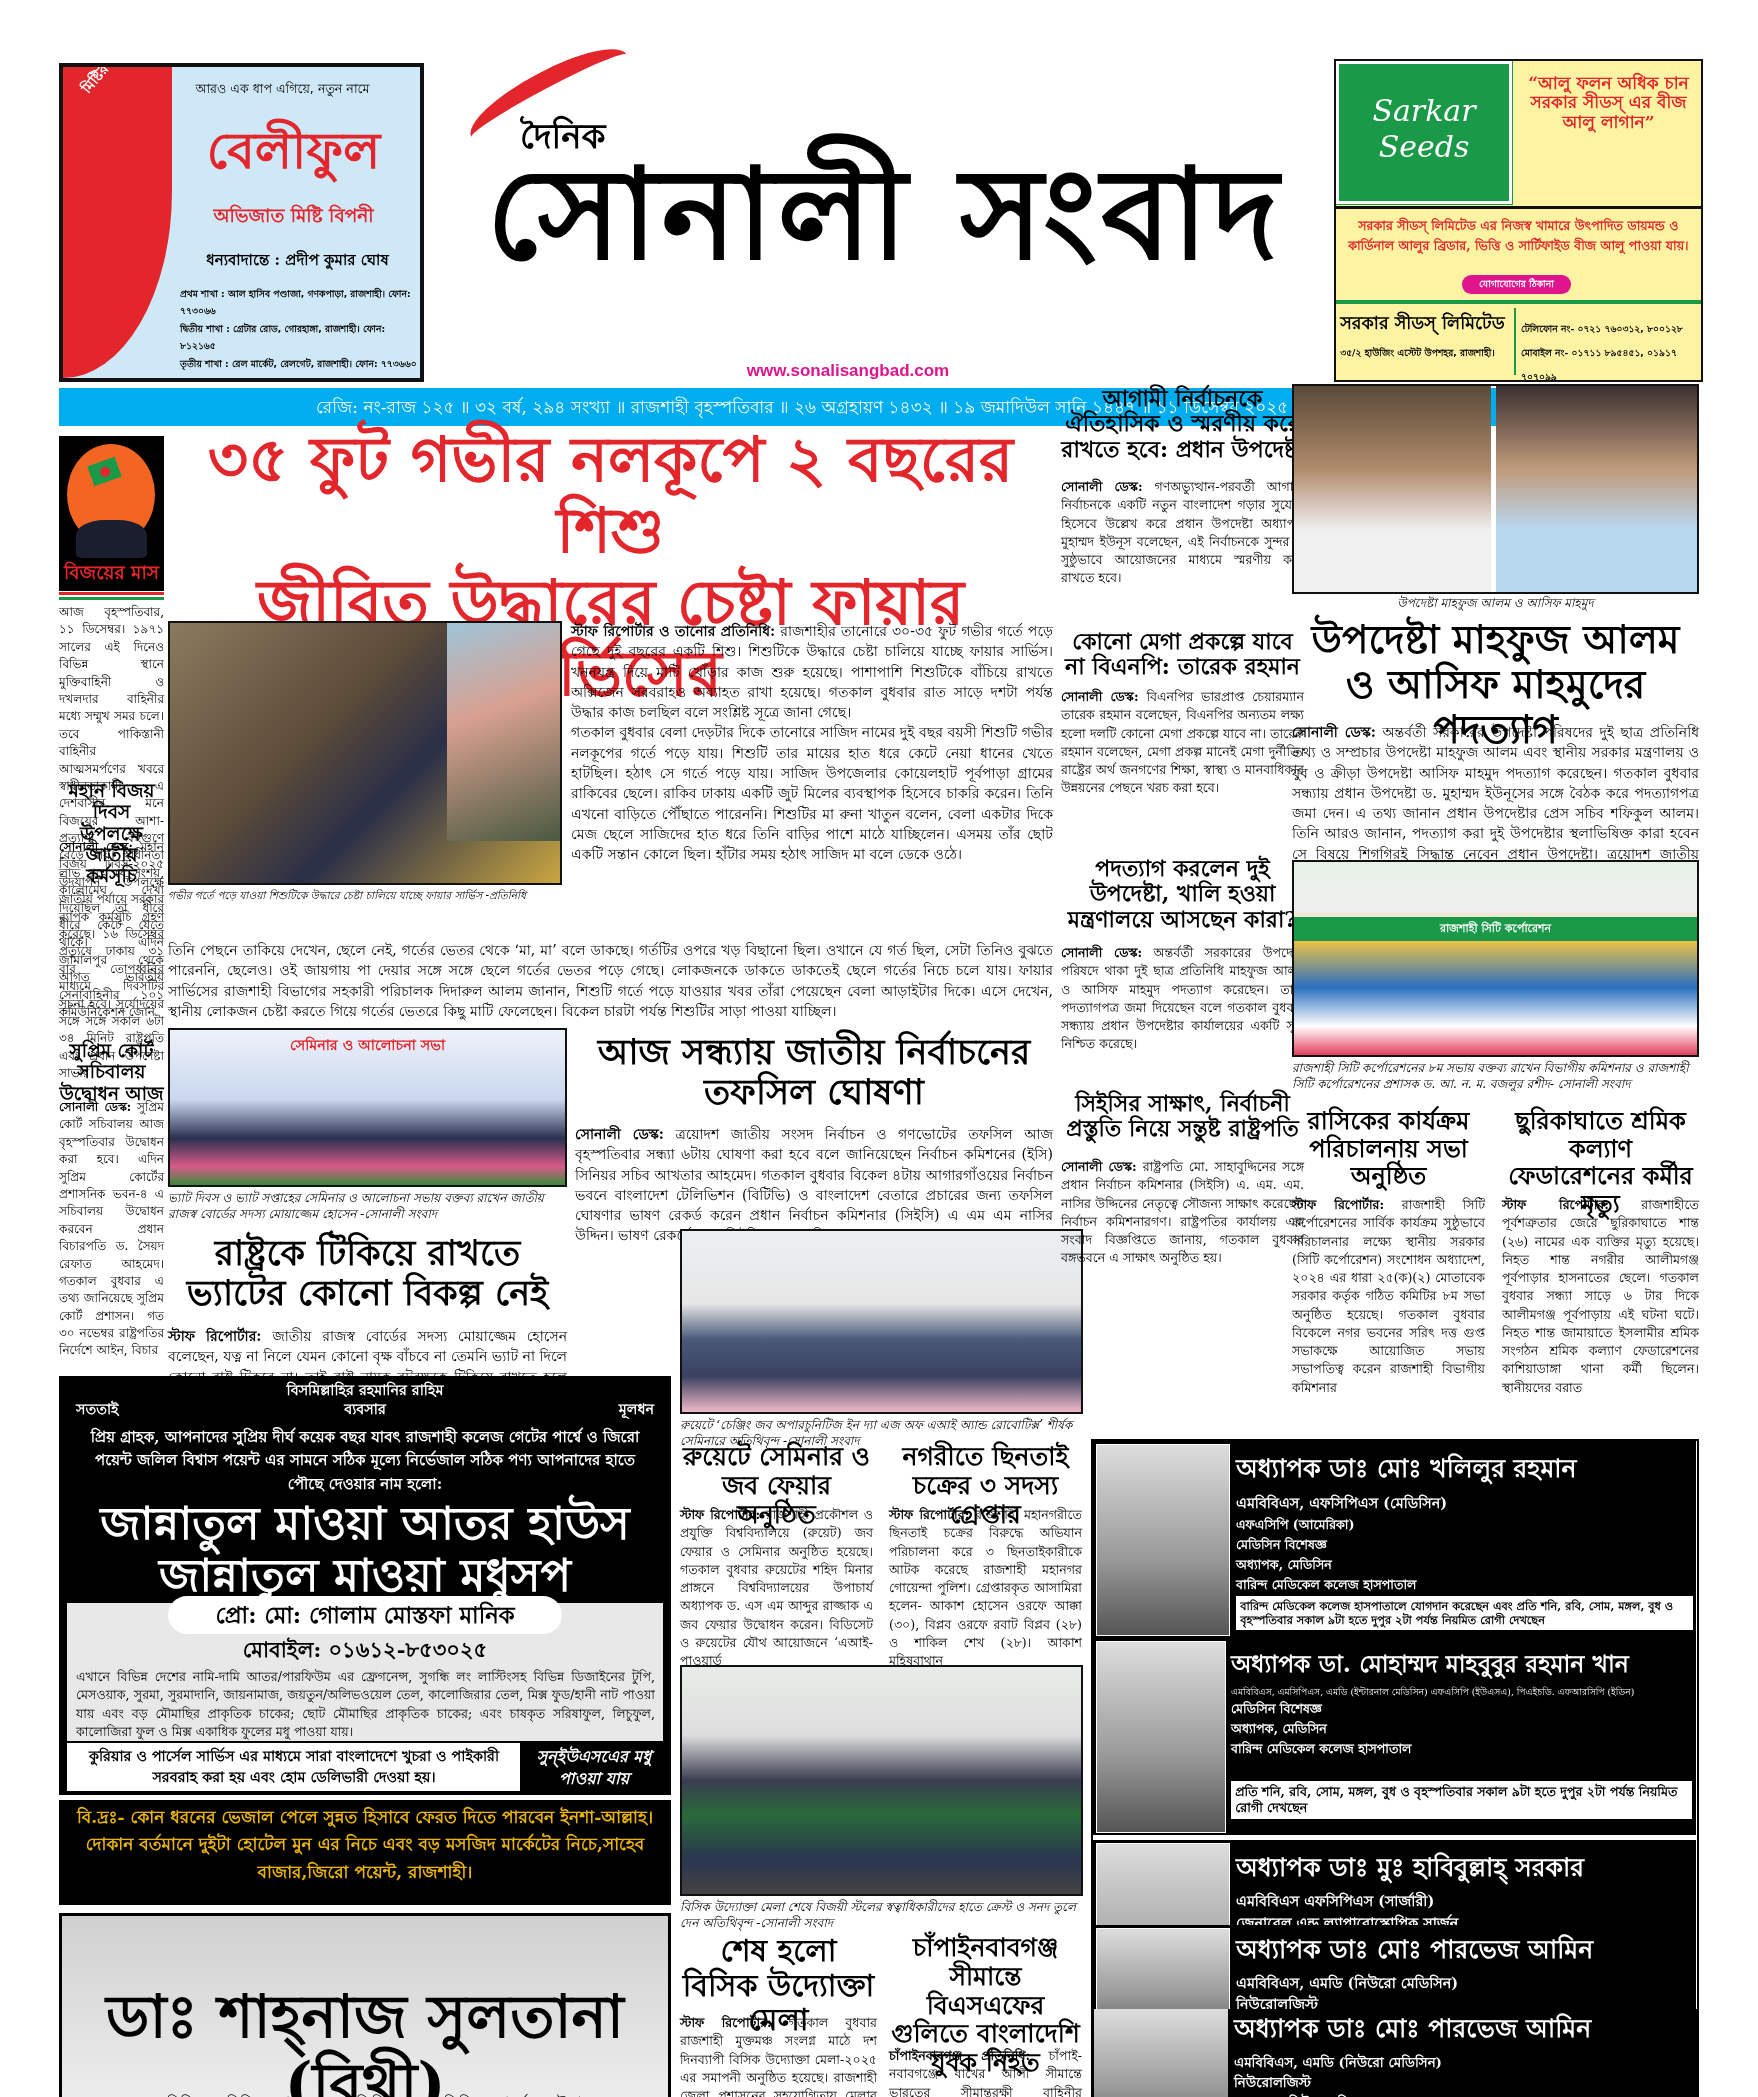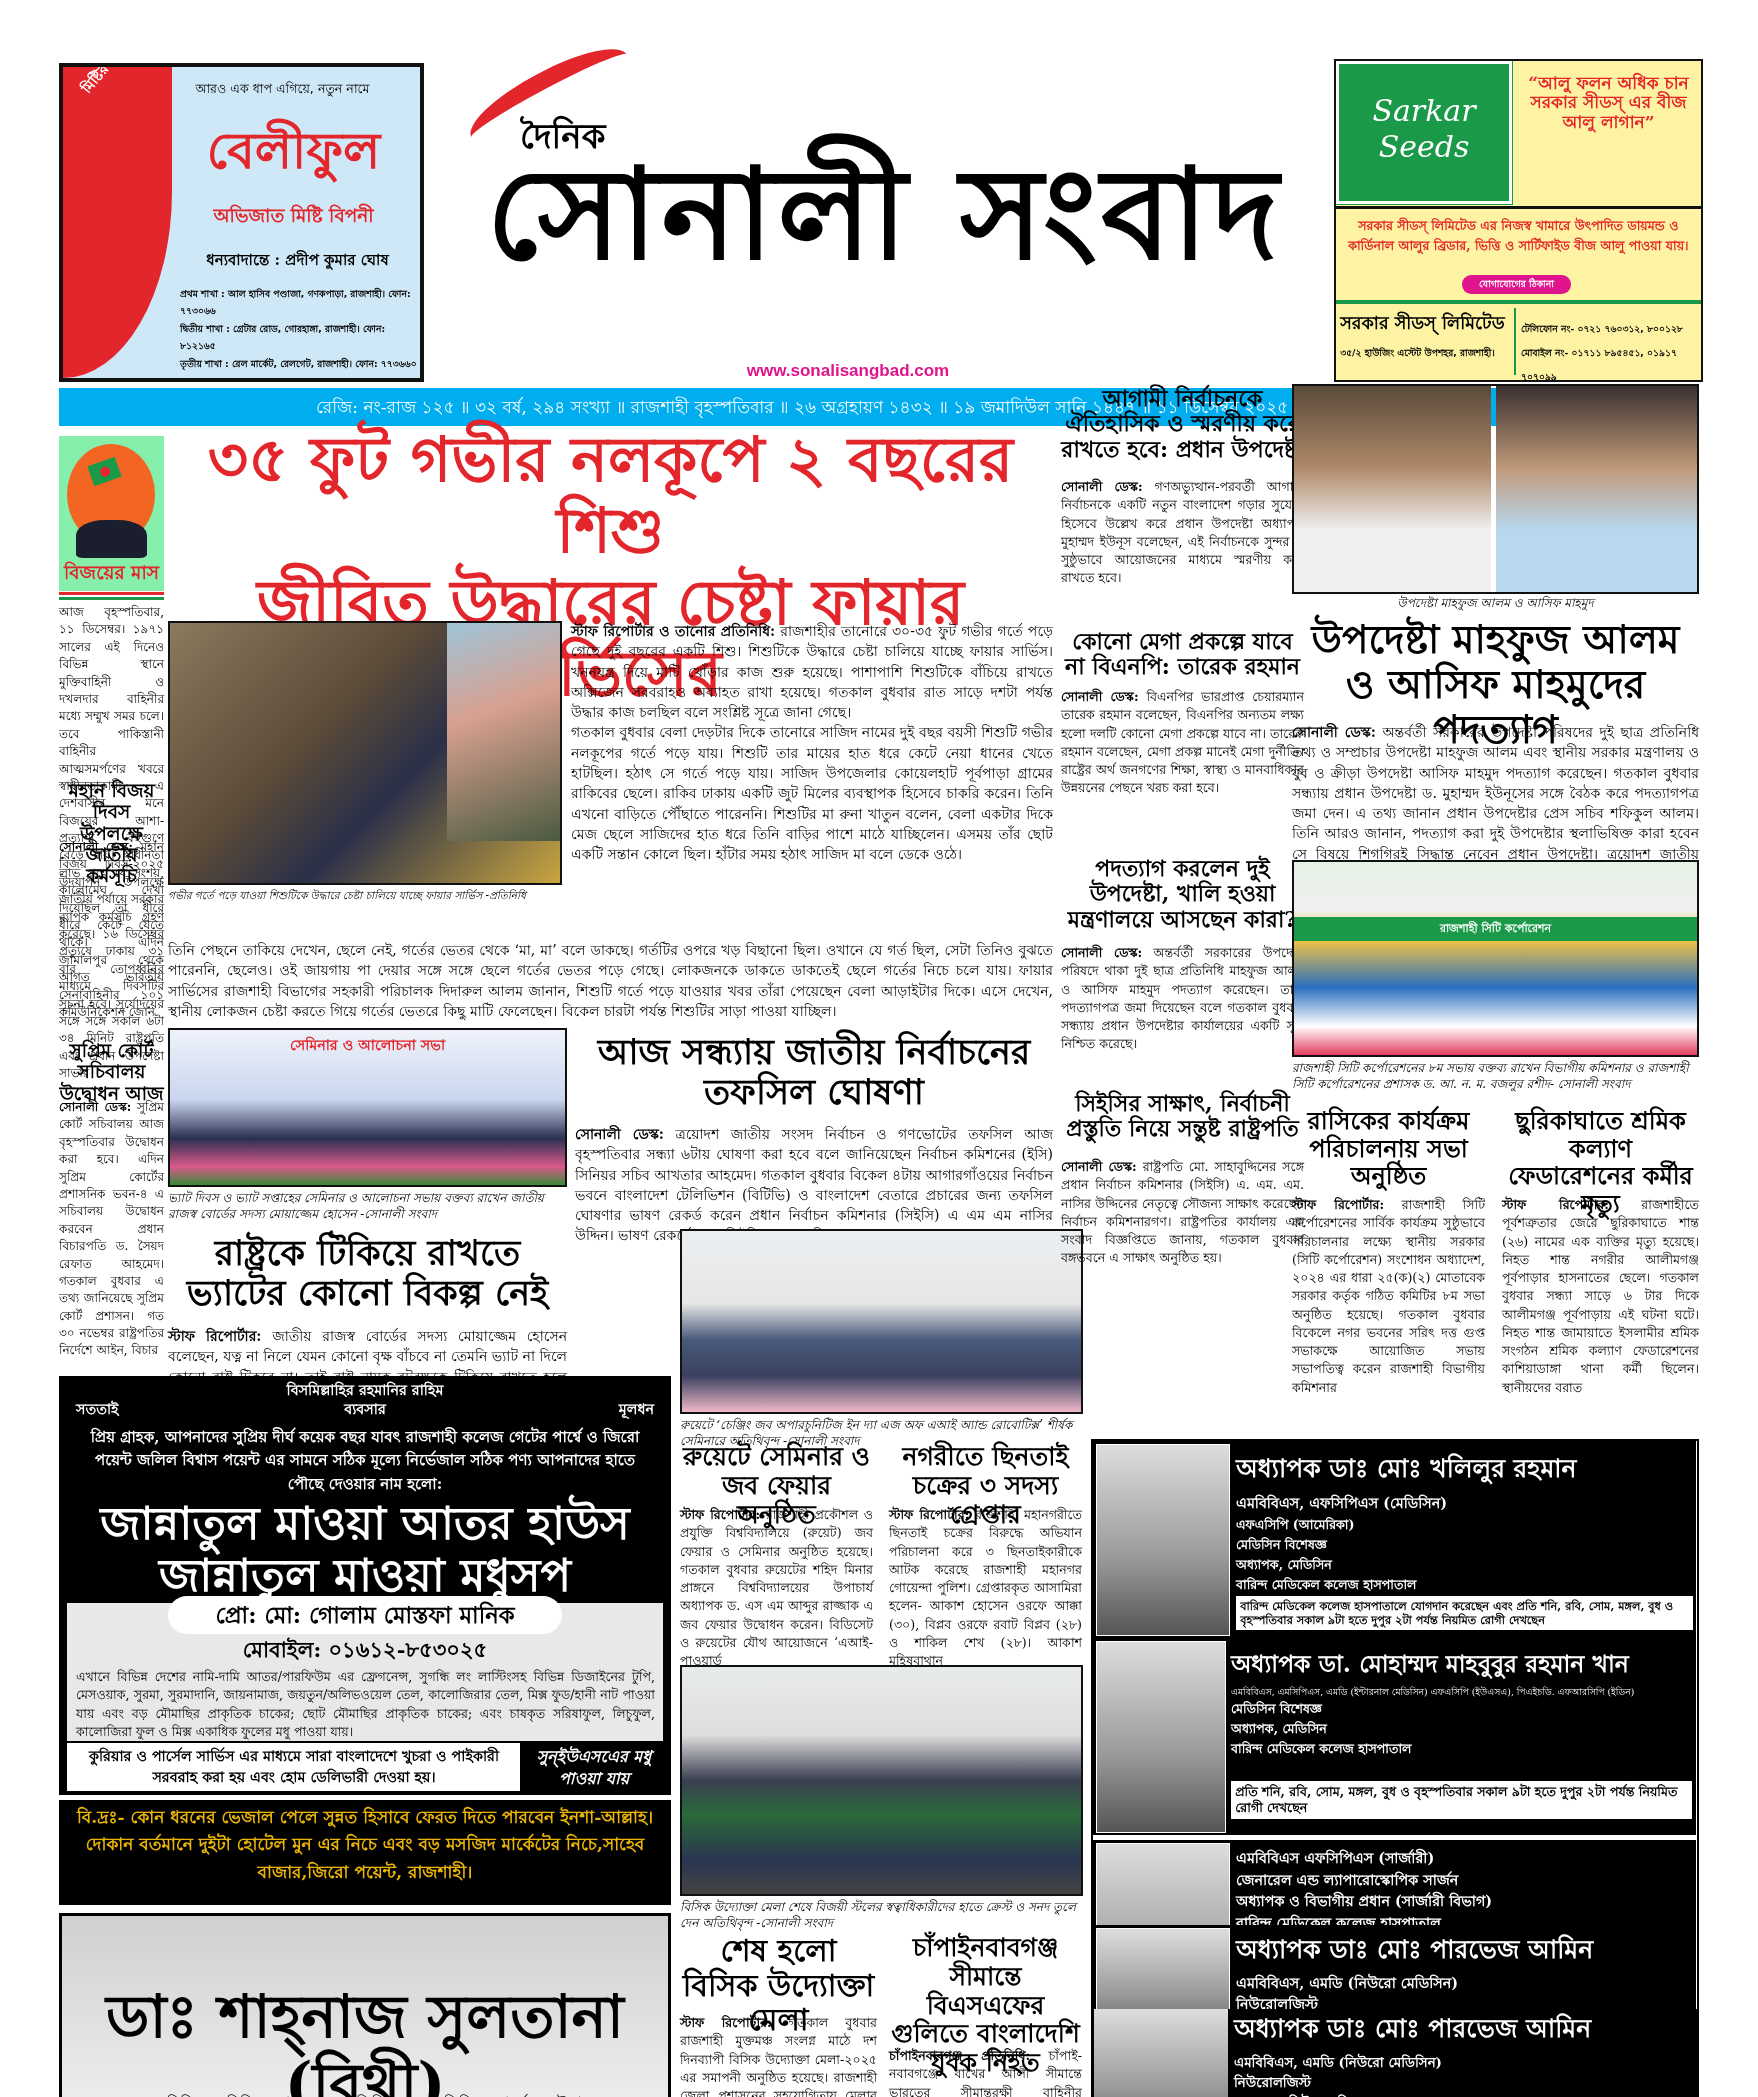--- a/index.html
+++ b/index.html
@@ -57,21 +57,21 @@
   <div class="abs" style="left:4.2px;top:285px;width:172px;font-size:9.2px;font-weight:bold">৩৫/২ হাউজিং এস্টেট উপশহর, রাজশাহী।</div>
   <div class="abs" style="left:178px;top:247px;width:1.7px;height:67px;background:#1a9a48"></div>
   <div class="abs" style="left:185px;top:256px;width:180px;font-size:9.2px;font-weight:bold;line-height:2.6">
     <div>টেলিফোন নং- ০৭২১ ৭৬০৩১২, ৮০০১২৮</div>
     <div>মোবাইল নং- ০১৭১১ ৮৯৫৪৫১, ০১৯১৭ ৭০৭০৯৯</div>
   </div>
 </div>
 
 <div id="datebar" class="abs">রেজি: নং-রাজ ১২৫ ॥ ৩২ বর্ষ, ২৯৪ সংখ্যা ॥ রাজশাহী বৃহস্পতিবার ॥ ২৬ অগ্রহায়ণ ১৪৩২ ॥ ১৯ জমাদিউল সানি ১৪৪৭ ॥ ১১ ডিসেম্বর ২০২৫ ॥ পৃষ্ঠা ৪ মূল্য ৫ টাকা</div>
 
-<div class="abs" style="left:59px;top:436px;width:105px;height:155px;background:#86efac">
+<div class="abs" style="left:59px;top:436px;width:105px;height:155px;background:#000000">
   <div class="abs" style="left:8.4px;top:8.4px;width:88px;height:101px;border-radius:50%;background:#f26522"></div>
   <div class="abs" style="left:31px;top:25px;width:29px;height:21px;background:#1a9a48;transform:rotate(-20deg)">
       <div style="width:10px;height:10px;border-radius:50%;background:#e3262b;margin:5.5px 0 0 9.6px"></div>
     </div>
   <div class="abs" style="left:17px;top:84px;width:71px;height:38px;background:#1b1e2e;border-radius:40% 40% 10% 10%"></div>
   <div class="abs hl" style="left:0;top:126px;width:105px;font-size:18.5px;color:#e3262b">বিজয়ের মাস</div>
 </div>
 <div class="abs" style="left:59px;top:592px;width:105px;height:3.4px;background:#e3262b"></div>
 <div class="abs" style="left:59px;top:597px;width:105px;height:3.4px;background:#1a9a48"></div>
 
@@ -199,20 +199,21 @@
       <div style="font-size:9.2px;font-weight:normal">এমবিবিএস, এমসিপিএস, এমডি (ইন্টারনাল মেডিসিন) এফএসিপি (ইউএসএ), পিএইচডি. এফআরসিপি (ইডিন)</div>
       <div style="font-size:12.6px">মেডিসিন বিশেষজ্ঞ</div>
       <div style="font-size:12.6px">অধ্যাপক, মেডিসিন</div>
       <div style="font-size:12.6px">বারিন্দ মেডিকেল কলেজ হাসপাতাল</div>
     </div>
     <div class="note" style="left:138px;top:143px;width:461px;font-size:12.6px">প্রতি শনি, রবি, সোম, মঙ্গল, বুধ ও বৃহস্পতিবার সকাল ৯টা হতে দুপুর ২টা পর্যন্ত নিয়মিত রোগী দেখছেন</div>
   </div>
   <div class="docad" style="left:0;top:399px;width:603px;height:218px">
     <div class="photo-bw" style="left:2.5px;top:2.5px;width:134px;height:210px"></div>
     <div class="info" style="left:143px;top:8.4px;width:453px">
+      <div style="font-size:25px">অধ্যাপক ডাঃ মুঃ হাবিবুল্লাহ্ সরকার</div>
       <div style="font-size:14.3px;line-height:1.5">এমবিবিএস এফসিপিএস (সার্জারী)</div>
       <div style="font-size:14.3px;line-height:1.5">জেনারেল এন্ড ল্যাপারোস্কোপিক সার্জন</div>
       <div style="font-size:14.3px;line-height:1.5">অধ্যাপক ও বিভাগীয় প্রধান (সার্জারী বিভাগ)</div>
       <div style="font-size:14.3px;line-height:1.5">বারিন্দ মেডিকেল কলেজ হাসপাতাল</div>
     </div>
     <div class="note" style="left:143px;top:168px;width:457px">বারিন্দ মেডিকেল কলেজ হাসপাতালে যোগদান করেছেন এবং প্রতি শনি, রবি, সোম, মঙ্গল, বুধ ও বৃহস্পতিবার সকাল ৯টা হতে দুপুর ২টা পর্যন্ত নিয়মিত রোগী দেখছেন</div>
   </div>
 </div>
 <div class="abs" style="left:1091px;top:1917px;width:608px;height:235px;border:2.5px solid #000;border-top:none">
   <div class="docad" style="left:0;top:8.4px;width:603px;height:126px;height:126px">

